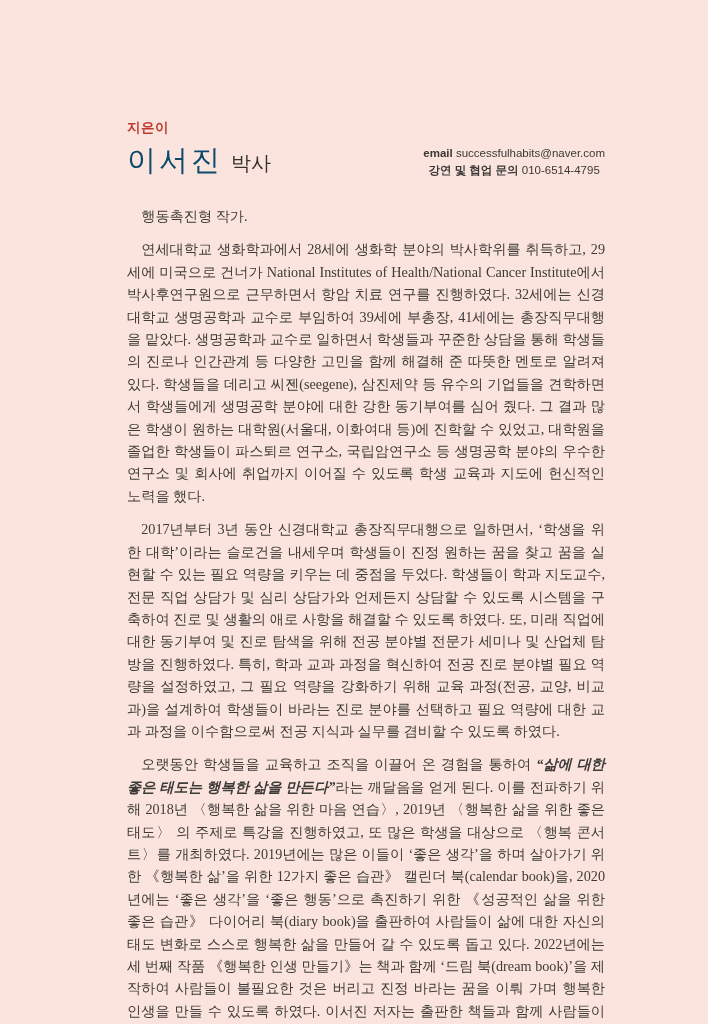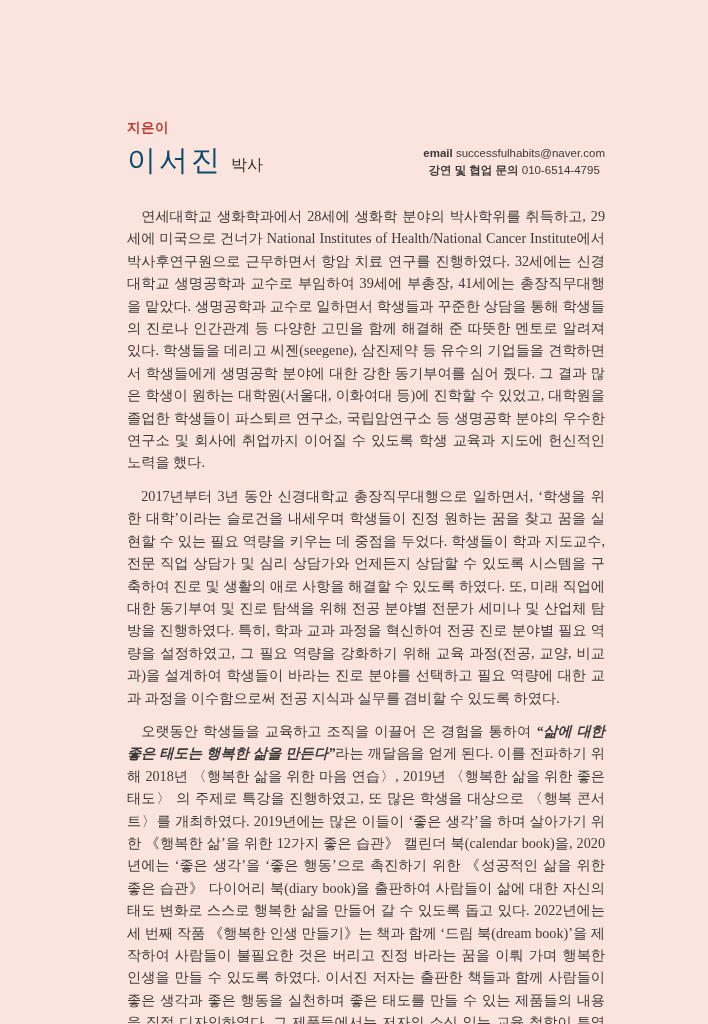--- a/index.html
+++ b/index.html
@@ -38,21 +38,21 @@
   .author-line {
     white-space: nowrap;
   }
   .author-name {
     font-size: 29px;
     font-weight: normal;
     letter-spacing: 3px;
     color: #0c4a6e;
   }
   .author-title {
-    font-size: 16px;
+    font-size: 20px;
     color: #34312f;
     margin-left: 4px;
   }
   .contact {
     font-family: "Liberation Sans", "DejaVu Sans", sans-serif;
     font-size: 11.5px;
     line-height: 17px;
     text-align: center;
     color: #3b3836;
     padding-bottom: 2px;
@@ -98,20 +98,21 @@
         <span>successfulhabits@naver.com</span>
       </div>
       <div>
         <span class="lbl">강연 및 협업 문의</span>
         <span>010-6514-4795</span>
       </div>
     </div>
   </div>
 
   <div class="bio">
+    <p class="intro">행동촉진형 작가.</p>
 
     <p>연세대학교 생화학과에서 28세에 생화학 분야의 박사학위를 취득하고, 29세에 미국으로 건너가 National Institutes of Health/National Cancer Institute에서 박사후연구원으로 근무하면서 항암 치료 연구를 진행하였다. 32세에는 신경대학교 생명공학과 교수로 부임하여 39세에 부총장, 41세에는 총장직무대행을 맡았다. 생명공학과 교수로 일하면서 학생들과 꾸준한 상담을 통해 학생들의 진로나 인간관계 등 다양한 고민을 함께 해결해 준 따뜻한 멘토로 알려져 있다. 학생들을 데리고 씨젠(seegene), 삼진제약 등 유수의 기업들을 견학하면서 학생들에게 생명공학 분야에 대한 강한 동기부여를 심어 줬다. 그 결과 많은 학생이 원하는 대학원(서울대, 이화여대 등)에 진학할 수 있었고, 대학원을 졸업한 학생들이 파스퇴르 연구소, 국립암연구소 등 생명공학 분야의 우수한 연구소 및 회사에 취업까지 이어질 수 있도록 학생 교육과 지도에 헌신적인 노력을 했다.</p>
 
     <p>2017년부터 3년 동안 신경대학교 총장직무대행으로 일하면서, ‘학생을 위한 대학’이라는 슬로건을 내세우며 학생들이 진정 원하는 꿈을 찾고 꿈을 실현할 수 있는 필요 역량을 키우는 데 중점을 두었다. 학생들이 학과 지도교수, 전문 직업 상담가 및 심리 상담가와 언제든지 상담할 수 있도록 시스템을 구축하여 진로 및 생활의 애로 사항을 해결할 수 있도록 하였다. 또, 미래 직업에 대한 동기부여 및 진로 탐색을 위해 전공 분야별 전문가 세미나 및 산업체 탐방을 진행하였다. 특히, 학과 교과 과정을 혁신하여 전공 진로 분야별 필요 역량을 설정하였고, 그 필요 역량을 강화하기 위해 교육 과정(전공, 교양, 비교과)을 설계하여 학생들이 바라는 진로 분야를 선택하고 필요 역량에 대한 교과 과정을 이수함으로써 전공 지식과 실무를 겸비할 수 있도록 하였다.</p>
 
     <p>
       <span>오랫동안 학생들을 교육하고 조직을 이끌어 온 경험을 통하여 </span><span class="quote-em">“삶에 대한 좋은 태도는 행복한 삶을 만든다”</span><span>라는 깨달음을 얻게 된다. 이를 전파하기 위해 2018년 〈행복한 삶을 위한 마음 연습〉, 2019년 〈행복한 삶을 위한 좋은 태도〉 의 주제로 특강을 진행하였고, 또 많은 학생을 대상으로 〈행복 콘서트〉를 개최하였다. 2019년에는 많은 이들이 ‘좋은 생각’을 하며 살아가기 위한 《행복한 삶’을 위한 12가지 좋은 습관》 캘린더 북(calendar book)을, 2020년에는 ‘좋은 생각’을 ‘좋은 행동’으로 촉진하기 위한 《성공적인 삶을 위한 좋은 습관》 다이어리 북(diary book)을 출판하여 사람들이 삶에 대한 자신의 태도 변화로 스스로 행복한 삶을 만들어 갈 수 있도록 돕고 있다. 2022년에는 세 번째 작품 《행복한 인생 만들기》는 책과 함께 ‘드림 북(dream book)’을 제작하여 사람들이 불필요한 것은 버리고 진정 바라는 꿈을 이뤄 가며 행복한 인생을 만들 수 있도록 하였다. 이서진 저자는 출판한 책들과 함께 사람들이 좋은 생각과 좋은 행동을 실천하며 좋은 태도를 만들 수 있는 제품들의 내용을 직접 디자인하였다. 그 제품들에서는 저자의 소신 있는 교육 철학이 투영된 세심하고 창의적인 감각을 엿볼 수 있다.</span>
     </p>
   </div>
 

